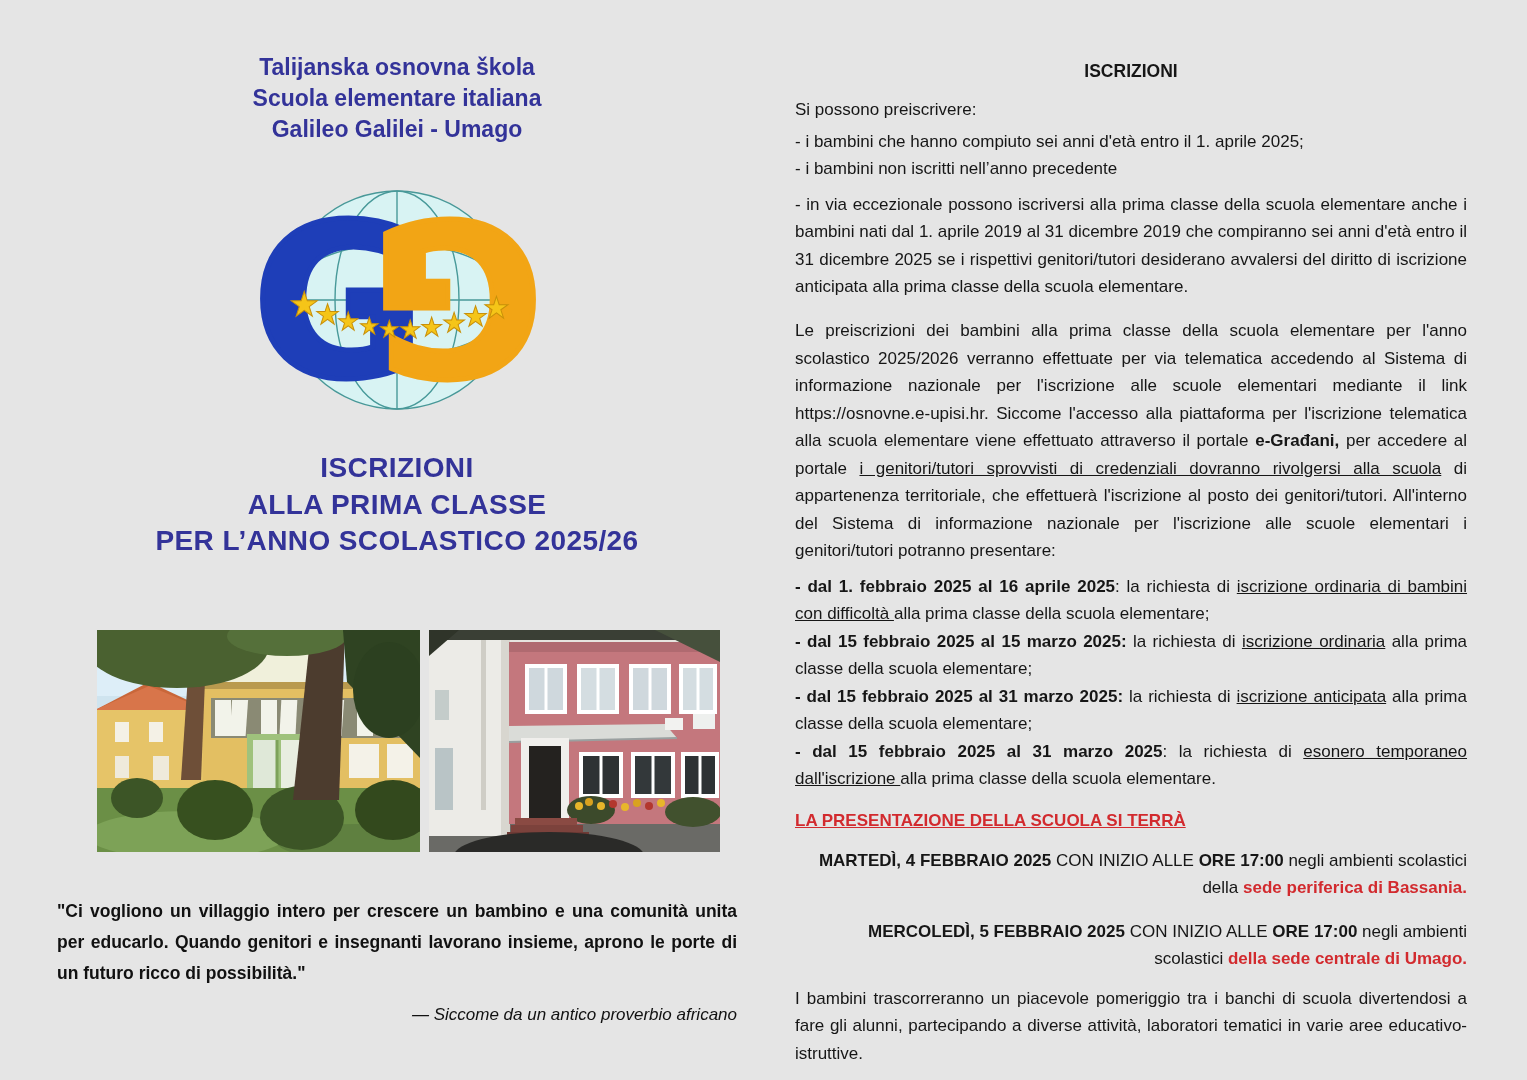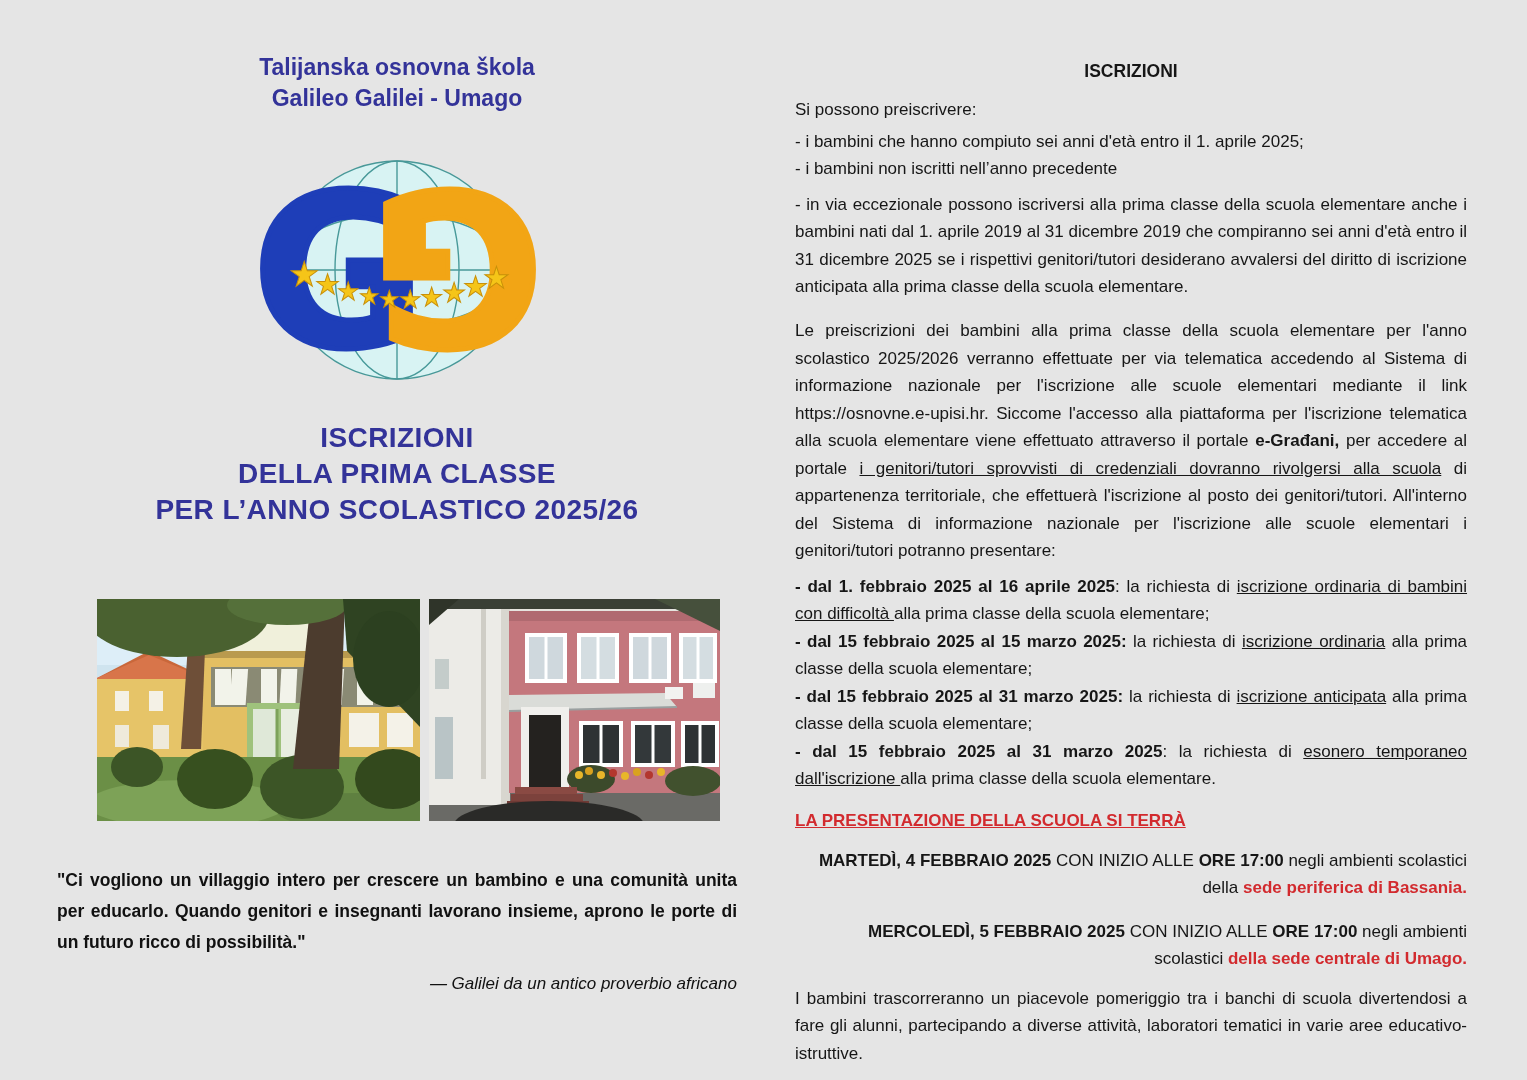--- a/index.html
+++ b/index.html
@@ -37,20 +37,21 @@
 </style>
 </head>
 <body>
 
 <div class="page">
 
   <div class="col-left">
 
     <div class="school-name">
       <div>Talijanska osnovna škola</div>
+      <div>Scuola elementare italiana</div>
       <div>Galileo Galilei - Umago</div>
     </div>
 
     <div class="logo-wrap">
 
       <svg width="300" height="272" viewBox="0 0 300 272">
         <ellipse cx="150" cy="136" rx="113" ry="109" fill="#d8f3f3"></ellipse>
         <g stroke="#2f8a8a" stroke-width="1.4" fill="none" opacity="0.85">
           <ellipse cx="150" cy="136" rx="113" ry="109"></ellipse>
           <ellipse cx="150" cy="136" rx="62" ry="109"></ellipse>
@@ -72,21 +73,21 @@
           <text x="173" y="172" font-size="26">★</text>
           <text x="195" y="168" font-size="27">★</text>
           <text x="216" y="162" font-size="28">★</text>
           <text x="236" y="154" font-size="30">★</text>
         </g>
       </svg>
     </div>
 
     <div class="left-title">
       <div>ISCRIZIONI</div>
-      <div>DELLA PRIMA CLASSE</div>
+      <div>ALLA PRIMA CLASSE</div>
       <div>PER L’ANNO SCOLASTICO 2025/26</div>
     </div>
 
     <div class="photos">
 
       <svg class="photo" width="323" height="222" viewBox="0 0 323 222" preserveAspectRatio="none">
         <rect width="323" height="222" fill="#cfe4ef"></rect>
         <rect x="0" y="0" width="323" height="66" fill="#ddeef8"></rect>
         <circle cx="175" cy="40" r="48" fill="#f6f0d2" opacity="0.75"></circle>
 
@@ -207,21 +208,21 @@
 
         <ellipse cx="120" cy="226" rx="95" ry="24" fill="#2a2a28"></ellipse>
 
         <rect x="0" y="0" width="291" height="10" fill="#3a3f35"></rect>
         <polygon points="226,0 291,0 291,32" fill="#46503c"></polygon>
         <polygon points="0,0 30,0 0,26" fill="#2f3429"></polygon>
       </svg>
     </div>
 
     <div class="quote">"Ci vogliono un villaggio intero per crescere un bambino e una comunità unita per educarlo. Quando genitori e insegnanti lavorano insieme, aprono le porte di un futuro ricco di possibilità."</div>
-    <div class="attribution">— Galilei da un antico proverbio africano</div>
+    <div class="attribution">— Siccome da un antico proverbio africano</div>
   </div>
 
   <div class="col-right">
 
     <div class="r-heading">
       <div>ISCRIZIONI</div>
     </div>
 
     <p class="intro">Si possono preiscrivere:</p>
 

